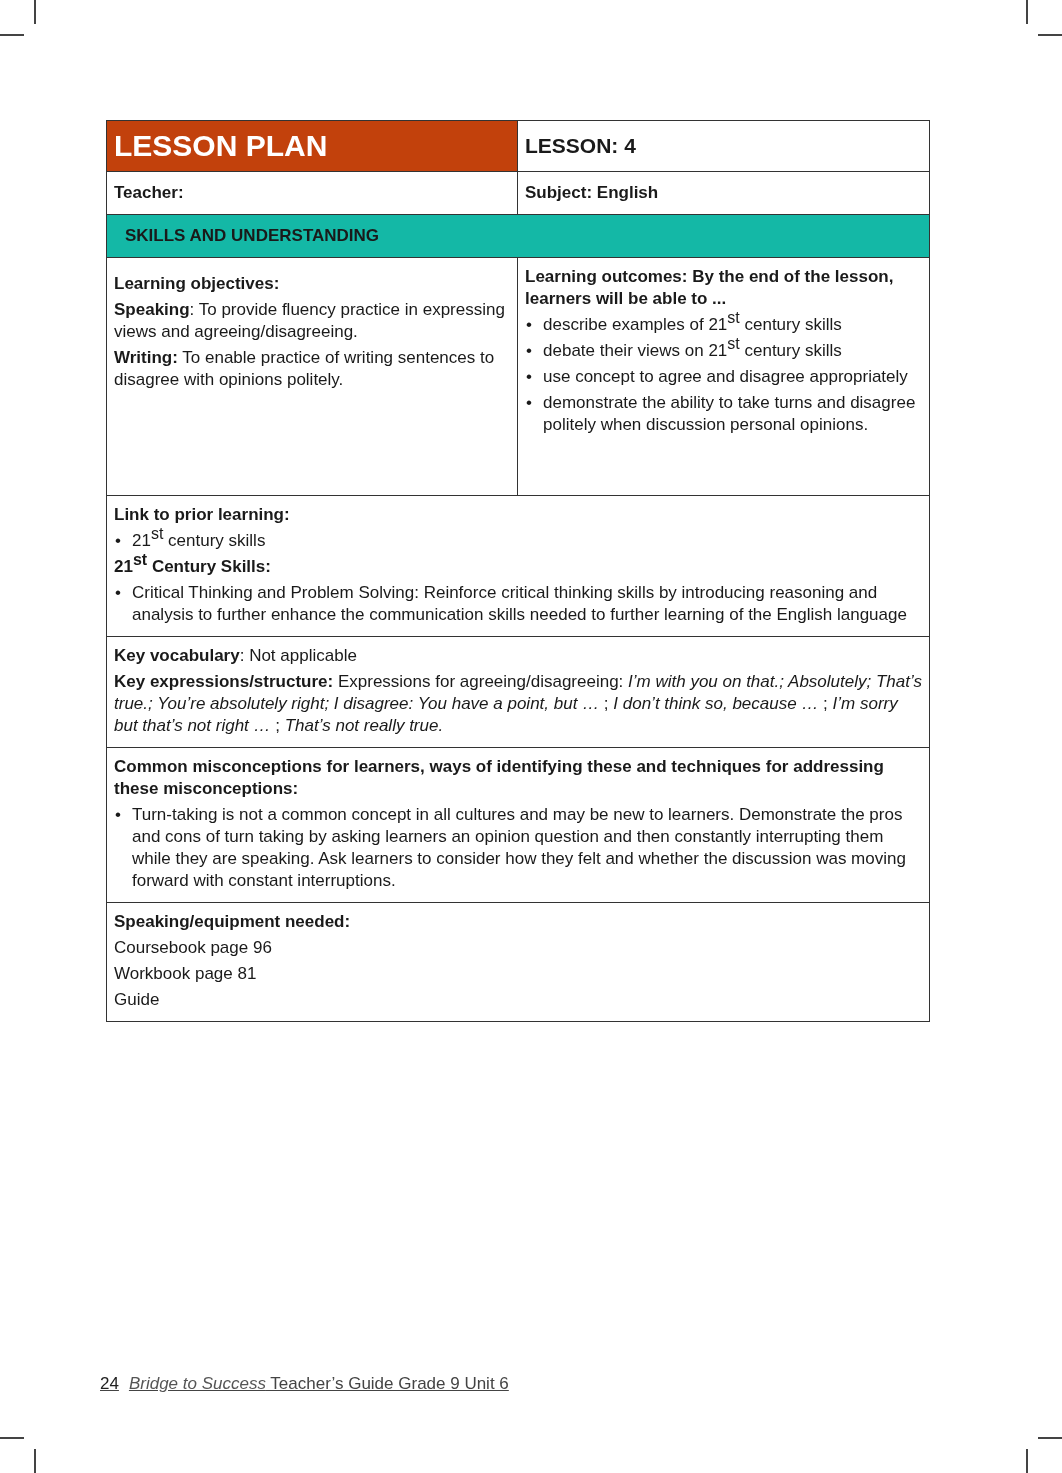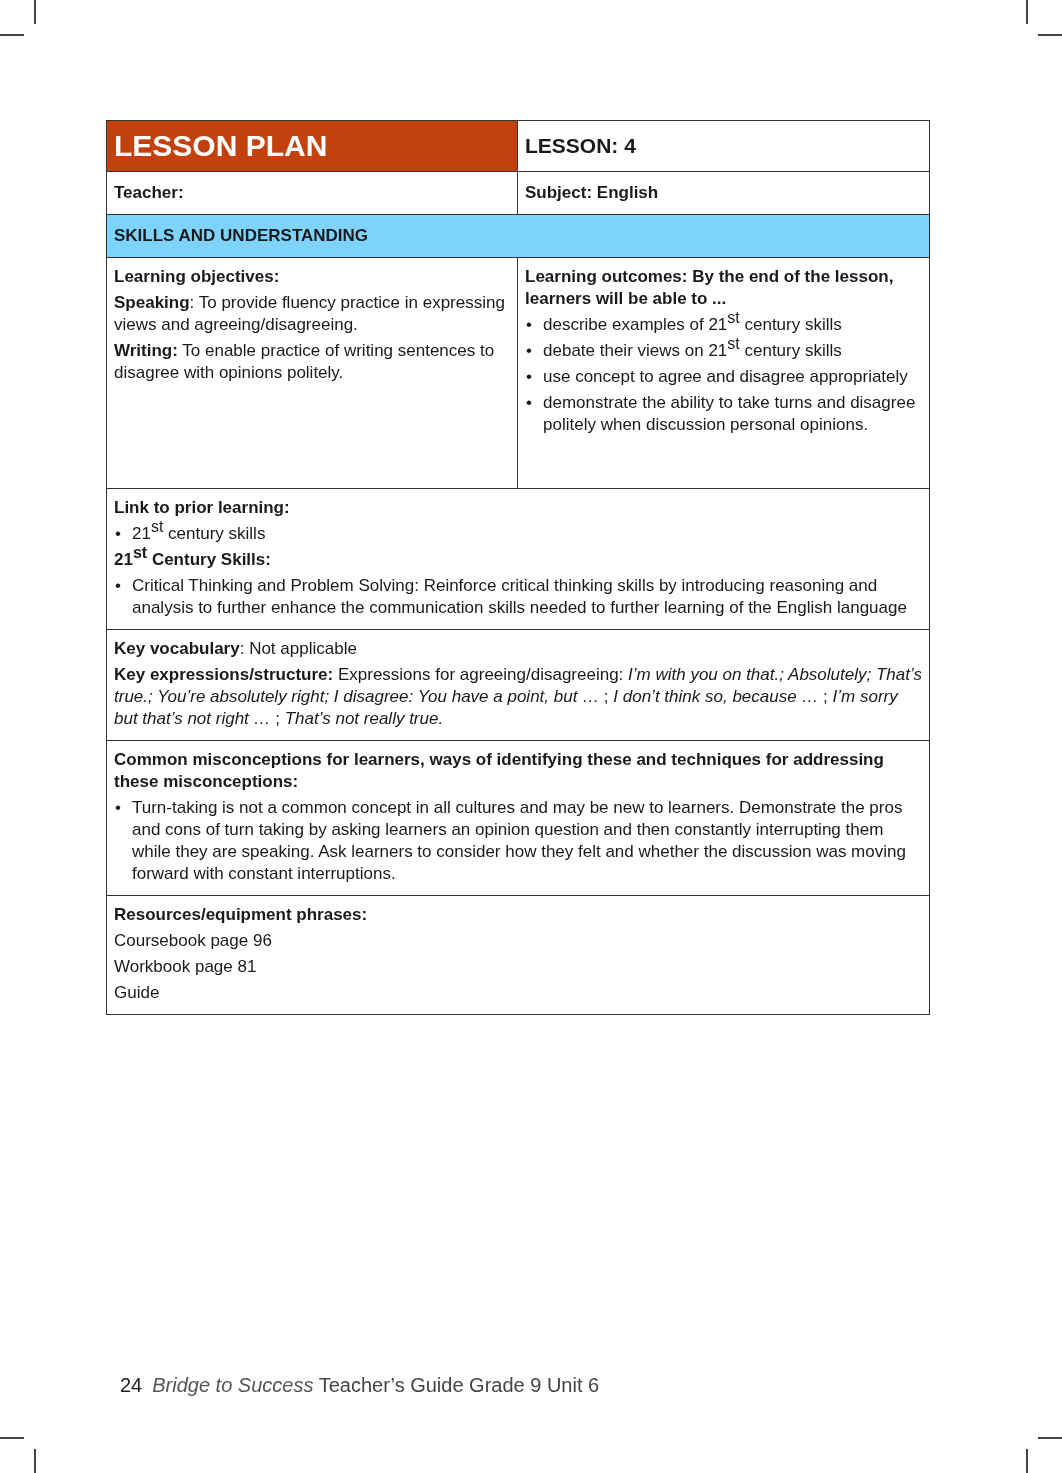--- a/index.html
+++ b/index.html
@@ -13,28 +13,28 @@
     border-collapse:collapse; table-layout:fixed;
   }
   table.lp td {
     border:1.5px solid #333; vertical-align:top;
     padding:6px 7px; font-size:17px; line-height:22px;
   }
   .hdr-dark { background:#c2410c; color:#fff; font-weight:bold; font-size:30px !important; padding:8px 7px !important; line-height:34px !important; }
   .hdr-light { font-weight:bold; font-size:21px !important; padding:12px 7px !important; line-height:26px !important;}
   .b { font-weight:bold; }
   .cell-bold { font-weight:bold; padding:10px 7px !important; }
-  .section { background:#7dd3fc; font-weight:bold; padding:10px 7px !important; }
+  .section { background:#14b8a6; font-weight:bold; padding:10px 18px !important; }
   p { margin:0 0 4px 0; }
   ul { margin:0 0 4px 0; padding:0; list-style:none; }
   ul li { position:relative; padding-left:18px; margin-bottom:4px; }
   ul li::before { content:"•"; position:absolute; left:1px; top:0; }
   sup { font-size:16px; line-height:0; vertical-align:7px; }
   i { font-style:italic; }
-  .footer { position:absolute; left:120px; top:1374px; font-size:20px; color:#444; }
+  .footer { position:absolute; left:100px; top:1374px; font-size:17px; color:#444;text-decoration:underline; }
   .footer .pg { color:#222; margin-right:10px; }
   .footer i { color:#555; }
 </style>
 </head>
 <body>
 
 <div class="crop" style="left:34px;top:0;width:2px;height:24px;"></div>
 <div class="crop" style="left:0;top:34px;width:24px;height:2px;"></div>
 <div class="crop" style="left:1026px;top:0;width:2px;height:24px;"></div>
 <div class="crop" style="left:1038px;top:34px;width:24px;height:2px;"></div>
@@ -55,21 +55,21 @@
     <td class="hdr-light">LESSON: 4</td>
   </tr>
   <tr>
     <td colspan="2" class="cell-bold">Teacher:</td>
     <td class="cell-bold">Subject: English</td>
   </tr>
   <tr>
     <td colspan="3" class="section">SKILLS AND UNDERSTANDING</td>
   </tr>
   <tr>
-    <td colspan="2" style="padding-top:8px;height:216px;">
+    <td colspan="2" style="padding-top:15px;height:216px;">
       <p class="b">Learning objectives:</p>
       <p><span class="b">Speaking</span><span>: To provide fluency practice in expressing views and agreeing/disagreeing.</span></p>
       <p><span class="b">Writing:</span><span> To enable practice of writing sentences to disagree with opinions politely.</span></p>
     </td>
     <td style="padding-top:8px;">
       <p class="b">Learning outcomes: By the end of the lesson, learners will be able to ...</p>
       <ul>
         <li><span>describe examples of 21</span><sup>st</sup><span> century skills</span></li>
         <li><span>debate their views on 21</span><sup>st</sup><span> century skills</span></li>
         <li><span>use concept to agree and disagree appropriately</span></li>
@@ -98,21 +98,21 @@
   <tr>
     <td colspan="3" style="padding-top:8px;">
       <p class="b">Common misconceptions for learners, ways of identifying these and techniques for addressing these misconceptions:</p>
       <ul>
         <li>Turn-taking is not a common concept in all cultures and may be new to learners. Demonstrate the pros and cons of turn taking by asking learners an opinion question and then constantly interrupting them while they are speaking. Ask learners to consider how they felt and whether the discussion was moving forward with constant interruptions.</li>
       </ul>
     </td>
   </tr>
   <tr>
     <td colspan="3" style="padding-top:8px;">
-      <p class="b">Resources/equipment phrases:</p>
+      <p class="b">Speaking/equipment needed:</p>
       <p>Coursebook page 96</p>
       <p>Workbook page 81</p>
       <p>Guide</p>
     </td>
   </tr>
 </tbody>
   </table>
 
 <div class="footer">
   <span class="pg">24</span><i>Bridge to Success</i><span> Teacher’s Guide Grade 9 Unit 6</span>

